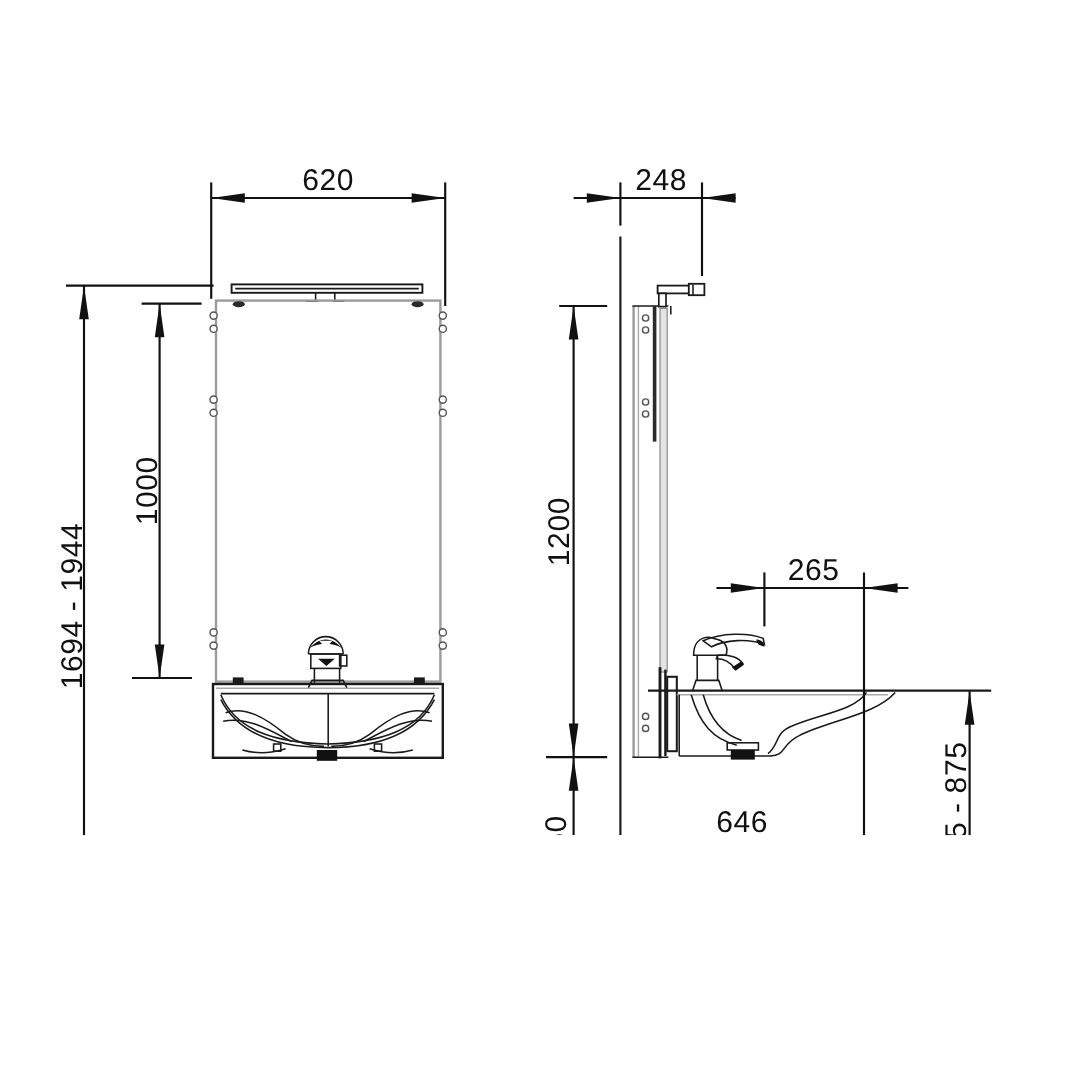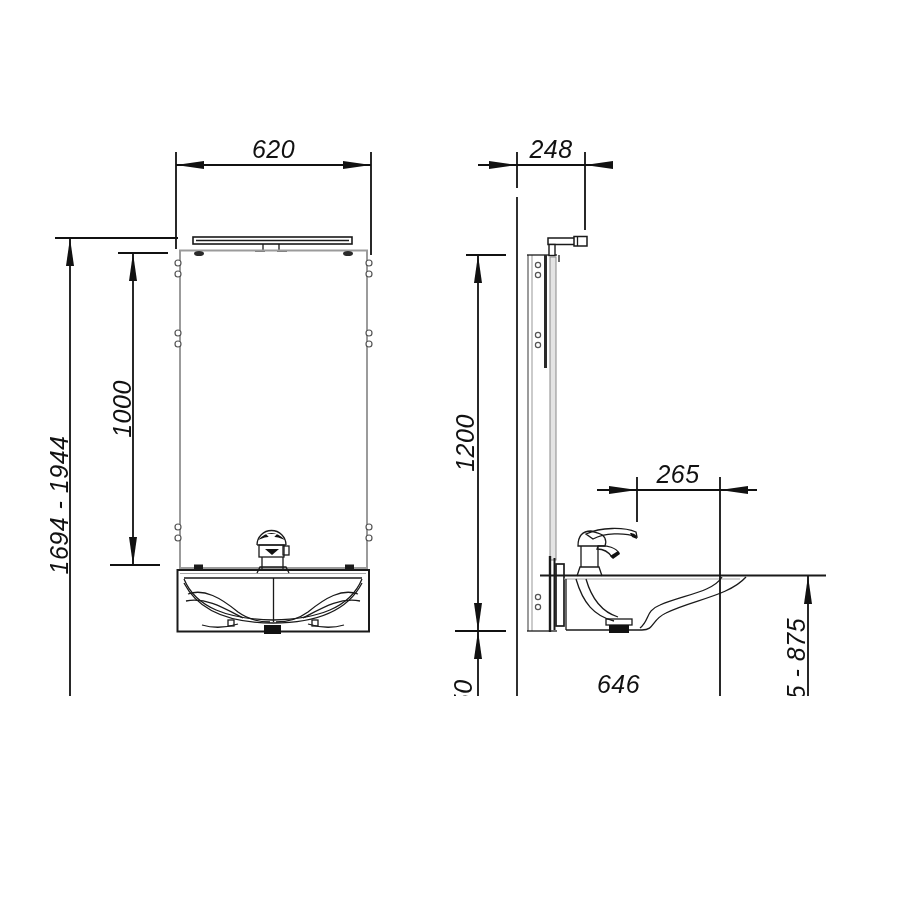--- a/index.html
+++ b/index.html
@@ -1,16 +1,16 @@
 <!DOCTYPE html>
 <html><head>
 <meta charset="utf-8">
 <style>
   html,body{margin:0;padding:0;background:#fff;}
-  .stage{width:900px;height:696px;position:relative;background:#fff;overflow:hidden;font-style:italic;}
+  .stage{width:900px;height:696px;position:relative;background:#fff;overflow:hidden;}
   svg{display:block;}
   .dim-text{
     font-family:"Liberation Sans", "DejaVu Sans", sans-serif;
     font-size:25px;
     letter-spacing:0.5px;
     fill:#111;
   }
   .thin{stroke:#1a1a1a;stroke-width:1.3;fill:none;}
   .med{stroke:#1a1a1a;stroke-width:1.8;fill:none;}
   .thick{stroke:#111;stroke-width:5;fill:none;}

